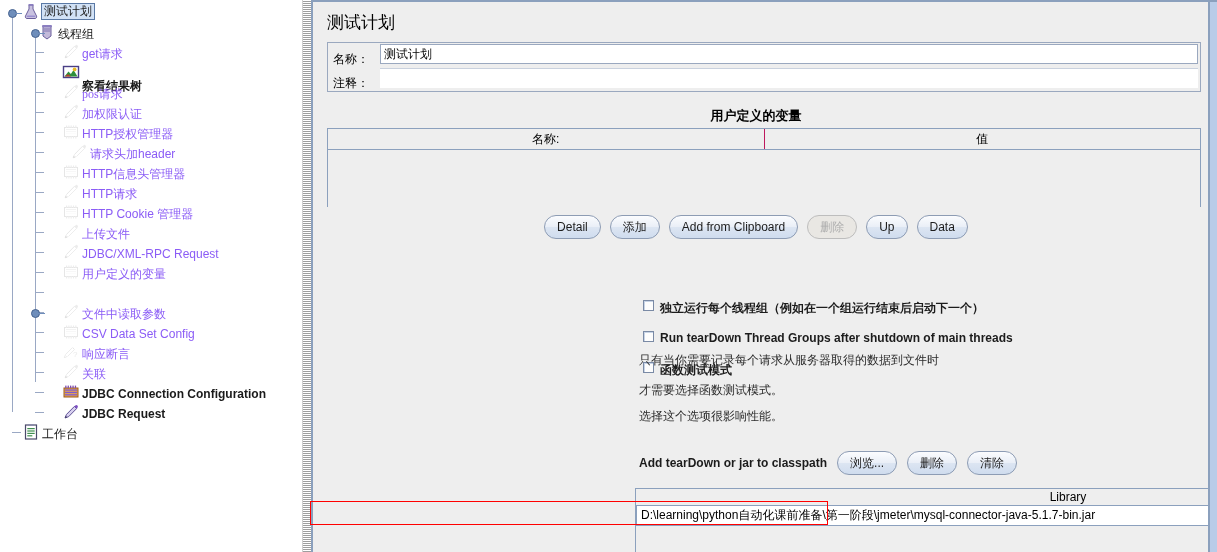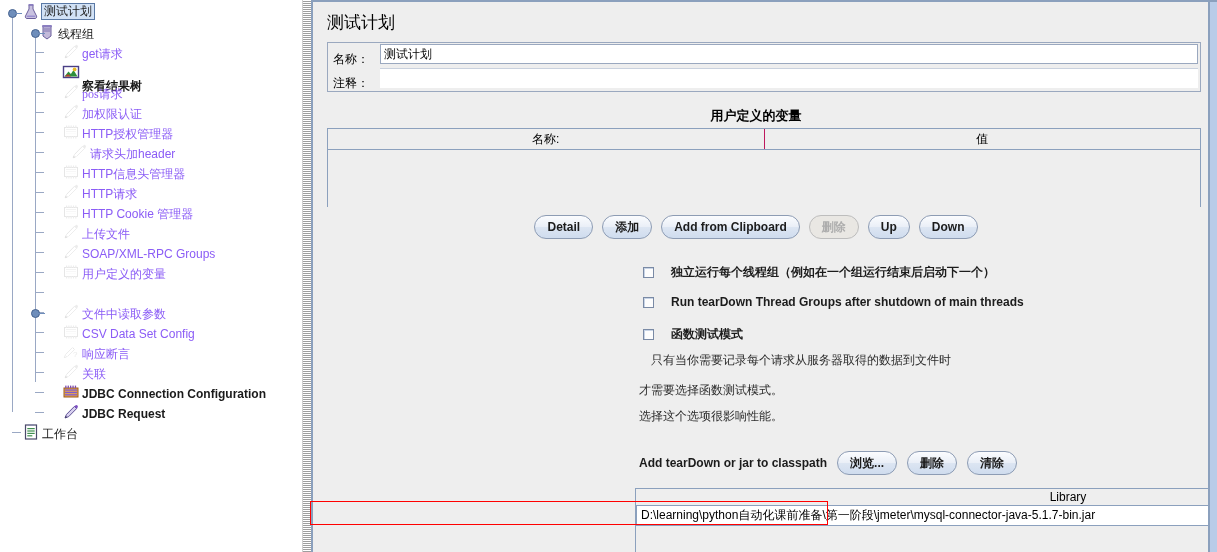--- a/index.html
+++ b/index.html
@@ -94,29 +94,29 @@
     border-right:1px solid #be185d;box-sizing:border-box;
   }
   .var-th:last-child{border-right:none;}
   .var-body{height:57px;background:#eeeeee;}
 
   
   .btn-row{position:absolute;left:0;top:213px;width:886px;display:flex;
            justify-content:center;gap:9px;}
   .jbtn{
     font-family:"Liberation Sans","DejaVu Sans",sans-serif;
-    font-size:12px;font-weight:bold;color:#1c1c1c;
+    font-size:12px;font-weight:normal;color:#1c1c1c;
     background:linear-gradient(180deg,#fbfcfe 0%,#eaeff7 48%,#dce5f2 52%,#cfdcee 100%);
     border:1px solid #8d9cb4;border-radius:12px;
     padding:4px 12px;line-height:14px;cursor:pointer;text-align:right;
   }
   .jbtn.disabled{color:#adadad;background:#e9e7e3;border-color:#bdbdbd;cursor:default;}
 
   
-  .cb-row{position:absolute;left:330px;display:flex;align-items:center;gap:17px;}
+  .cb-row{position:absolute;left:330px;display:flex;align-items:flex-start;gap:6px;margin-top:36px;}
   .cbox{
     width:11px;height:11px;background:#fdfdfd;
     border:1px solid #7a8aa5;box-shadow:inset 1px 1px 0 #c8d4e6;
     display:inline-block;box-sizing:border-box;
   }
   .cb-label{font-size:12px;font-weight:bold;color:#1c1c1c;}
 
   .note{position:absolute;left:326px;font-size:12px;color:#2b2b2b;}
 
   
@@ -280,21 +280,21 @@
           <path d="M3.2 14.8l2-.6-1.4-1.4z" fill="#55507a"></path>
         </svg></span>
       <span class="tree-label dim" style="position: absolute; left: 82px; top: 2px;">上传文件</span>
     </div>
     <div class="tree-row" style="position: absolute; left: 0px; top: 242px; width: 302px;">
       <span class="ico" style="opacity: 0.3; filter: grayscale(1) brightness(1.45); position: absolute; left: 62px; top: 1px;"><svg width="18" height="18" viewBox="0 0 18 18">
           <path d="M3.2 14.8l1.4-3.4L12.6 3.2l2 2-8.2 8.2z" fill="#ded8ee" stroke="#7d72ab" stroke-width="1"></path>
           <path d="M12.4 3.4l2.2 2.2 1-1a1.5 1.5 0 0 0-2.2-2.2z" fill="#8b7fc0"></path>
           <path d="M3.2 14.8l2-.6-1.4-1.4z" fill="#55507a"></path>
         </svg></span>
-      <span class="tree-label dim" style="position: absolute; left: 82px; top: 2px;">SOAP/XML-RPC Groups</span>
+      <span class="tree-label dim" style="position: absolute; left: 82px; top: 2px;">JDBC/XML-RPC Request</span>
     </div>
     <div class="tree-row" style="position: absolute; left: 0px; top: 262px; width: 302px;">
       <span class="ico" style="opacity: 0.3; filter: grayscale(1) brightness(1.45); position: absolute; left: 62px; top: 1px;"><svg width="18" height="18" viewBox="0 0 18 18">
           <rect x="2.5" y="4.5" width="13" height="9" fill="#cfc8e2" stroke="#7d72ab" stroke-width="1"></rect>
           <g fill="#8b80b8">
             <rect x="4" y="2.5" width="1.2" height="2.5"></rect>
             <rect x="6.3" y="2.5" width="1.2" height="2.5"></rect>
             <rect x="8.6" y="2.5" width="1.2" height="2.5"></rect>
             <rect x="10.9" y="2.5" width="1.2" height="2.5"></rect>
             <rect x="13.2" y="2.5" width="1.2" height="2.5"></rect>
@@ -447,37 +447,37 @@
       </div>
     <div class="var-body"></div>
   </div>
 
   <div class="btn-row" id="btn-row">
       <button class="jbtn">Detail</button>
       <button class="jbtn">添加</button>
       <button class="jbtn">Add from Clipboard</button>
       <button class="jbtn disabled">删除</button>
       <button class="jbtn">Up</button>
-      <button class="jbtn">Down</button>
+      <button class="jbtn">Data</button>
     </div>
 
   <div class="cb-row" id="cb0" style="top:262px;">
     <span class="cbox"></span>
     <span class="cb-label">独立运行每个线程组（例如在一个组运行结束后启动下一个）</span>
   </div>
   <div class="cb-row" id="cb1" style="top:293px;">
     <span class="cbox"></span>
     <span class="cb-label">Run tearDown Thread Groups after shutdown of main threads</span>
   </div>
   <div class="cb-row" id="cb2" style="top:324px;">
     <span class="cbox"></span>
     <span class="cb-label">函数测试模式</span>
   </div>
 
-  <div class="note" style="top:350px;margin-left:12px;">只有当你需要记录每个请求从服务器取得的数据到文件时</div>
+  <div class="note" style="top:350px;">只有当你需要记录每个请求从服务器取得的数据到文件时</div>
   <div class="note" style="top:380px;">才需要选择函数测试模式。</div>
   <div class="note" style="top:406px;">选择这个选项很影响性能。</div>
 
   <div class="cp-row">
     <span class="cp-label">Add tearDown or jar to classpath</span>
     <button class="jbtn">浏览...</button>
     <button class="jbtn">删除</button>
     <button class="jbtn">清除</button>
   </div>
 

